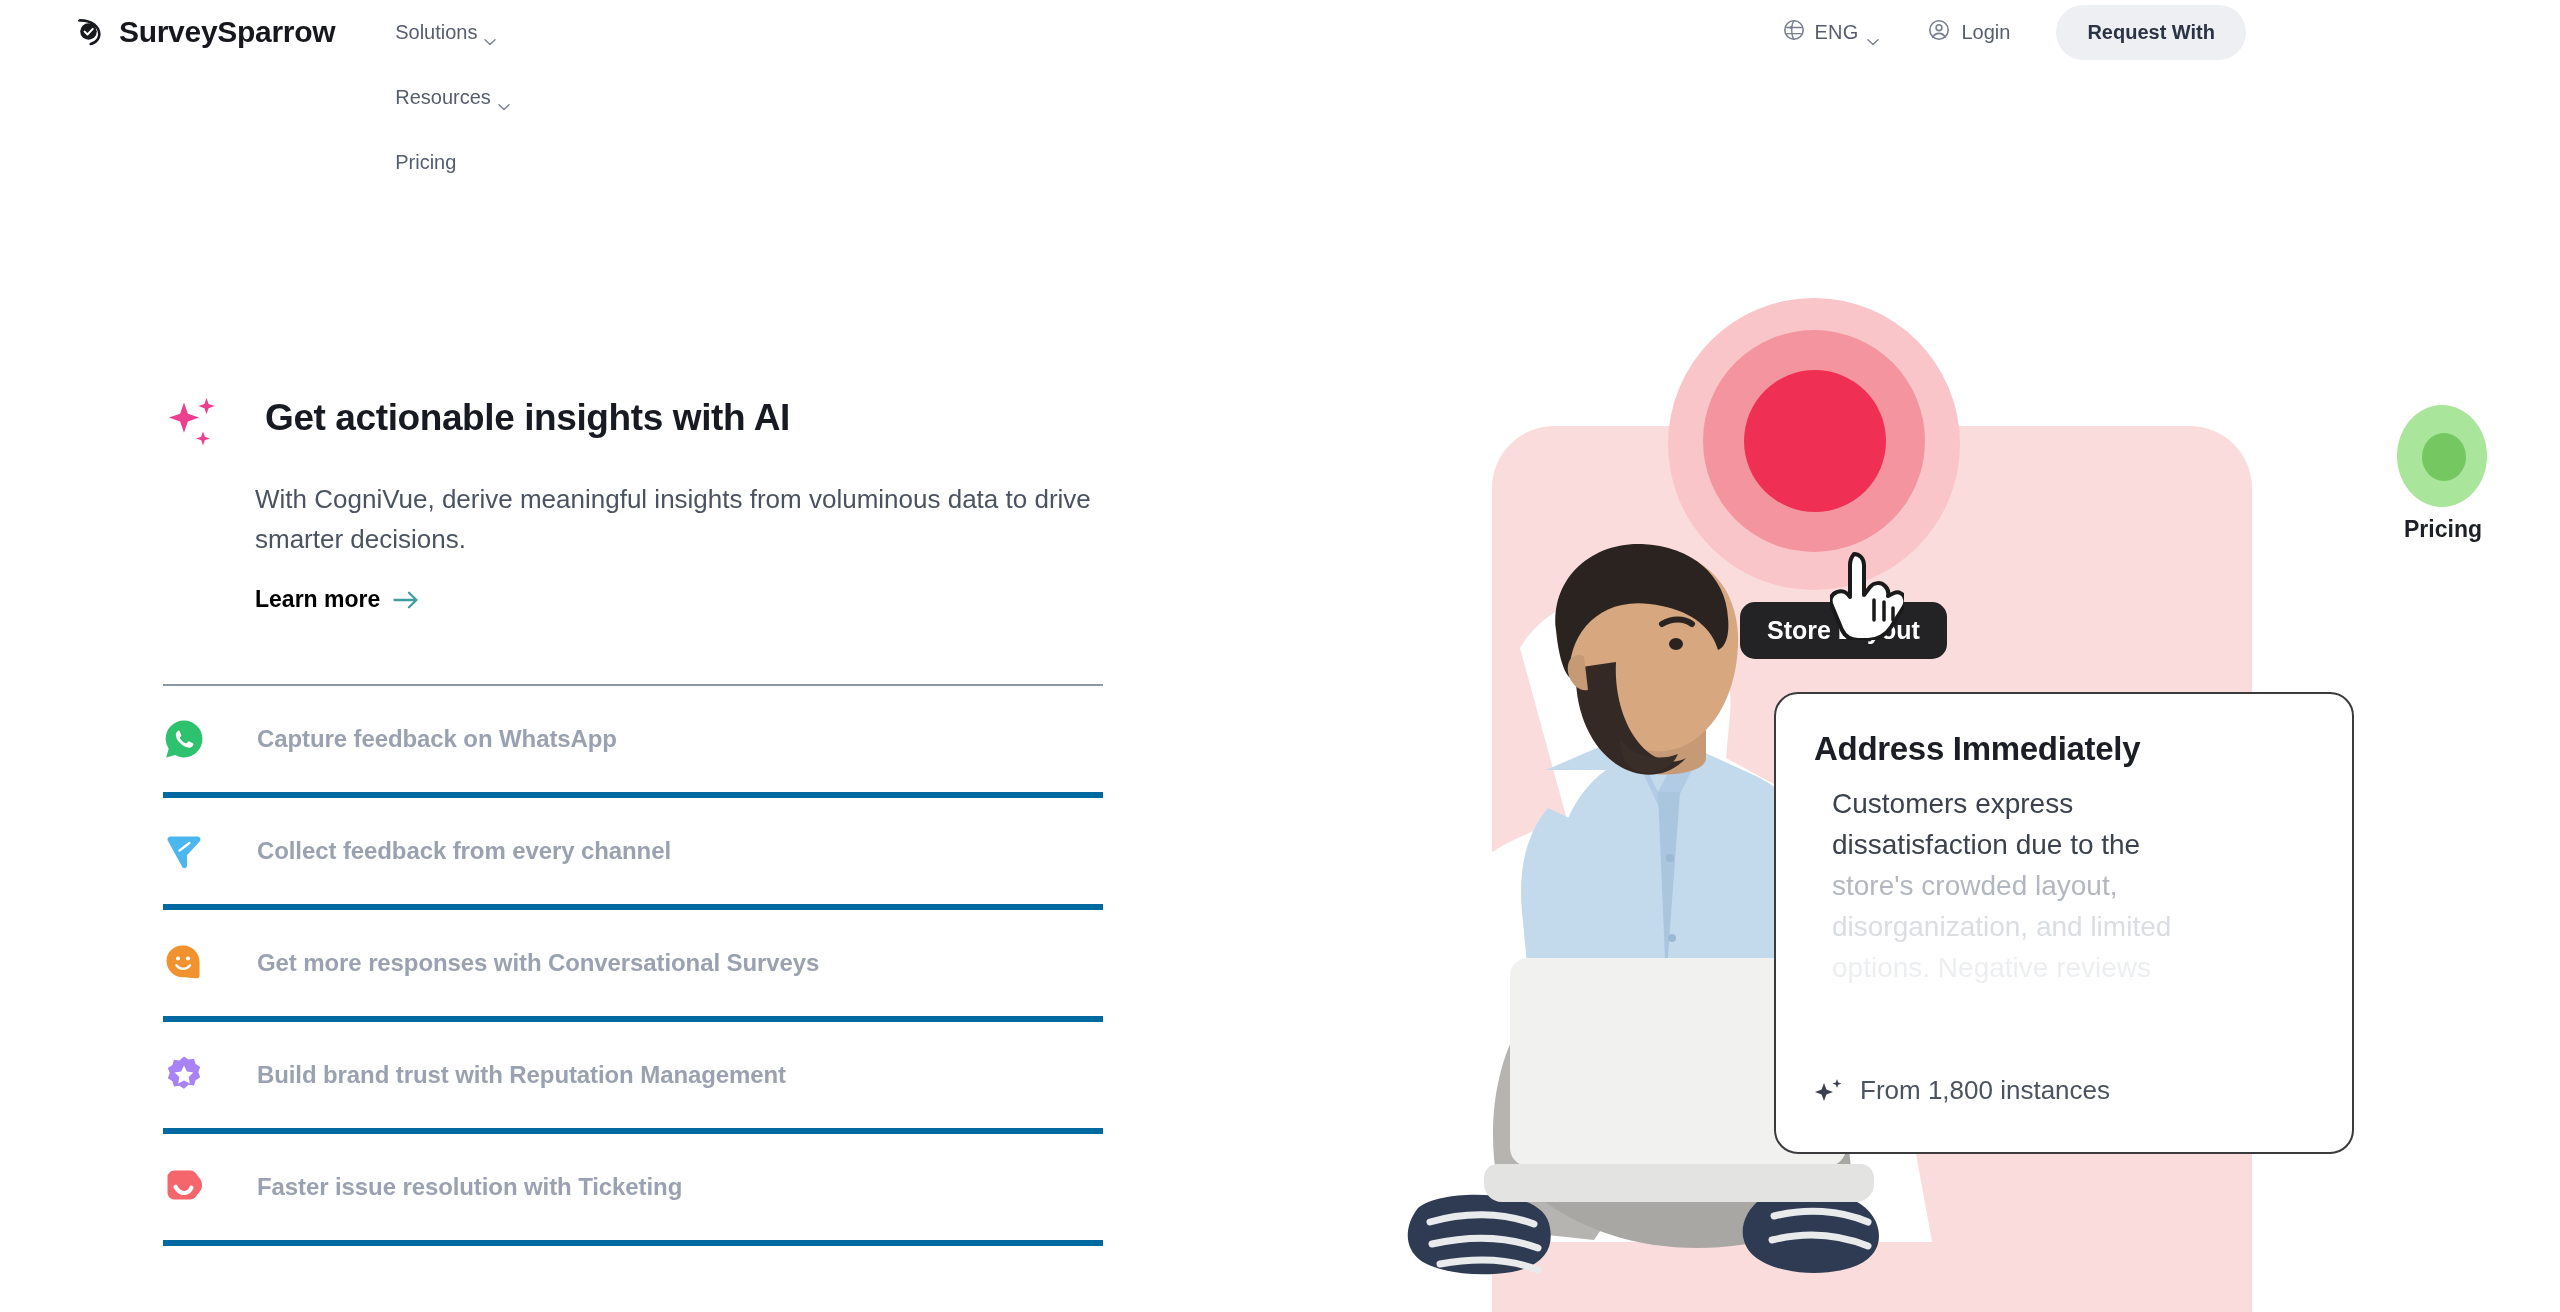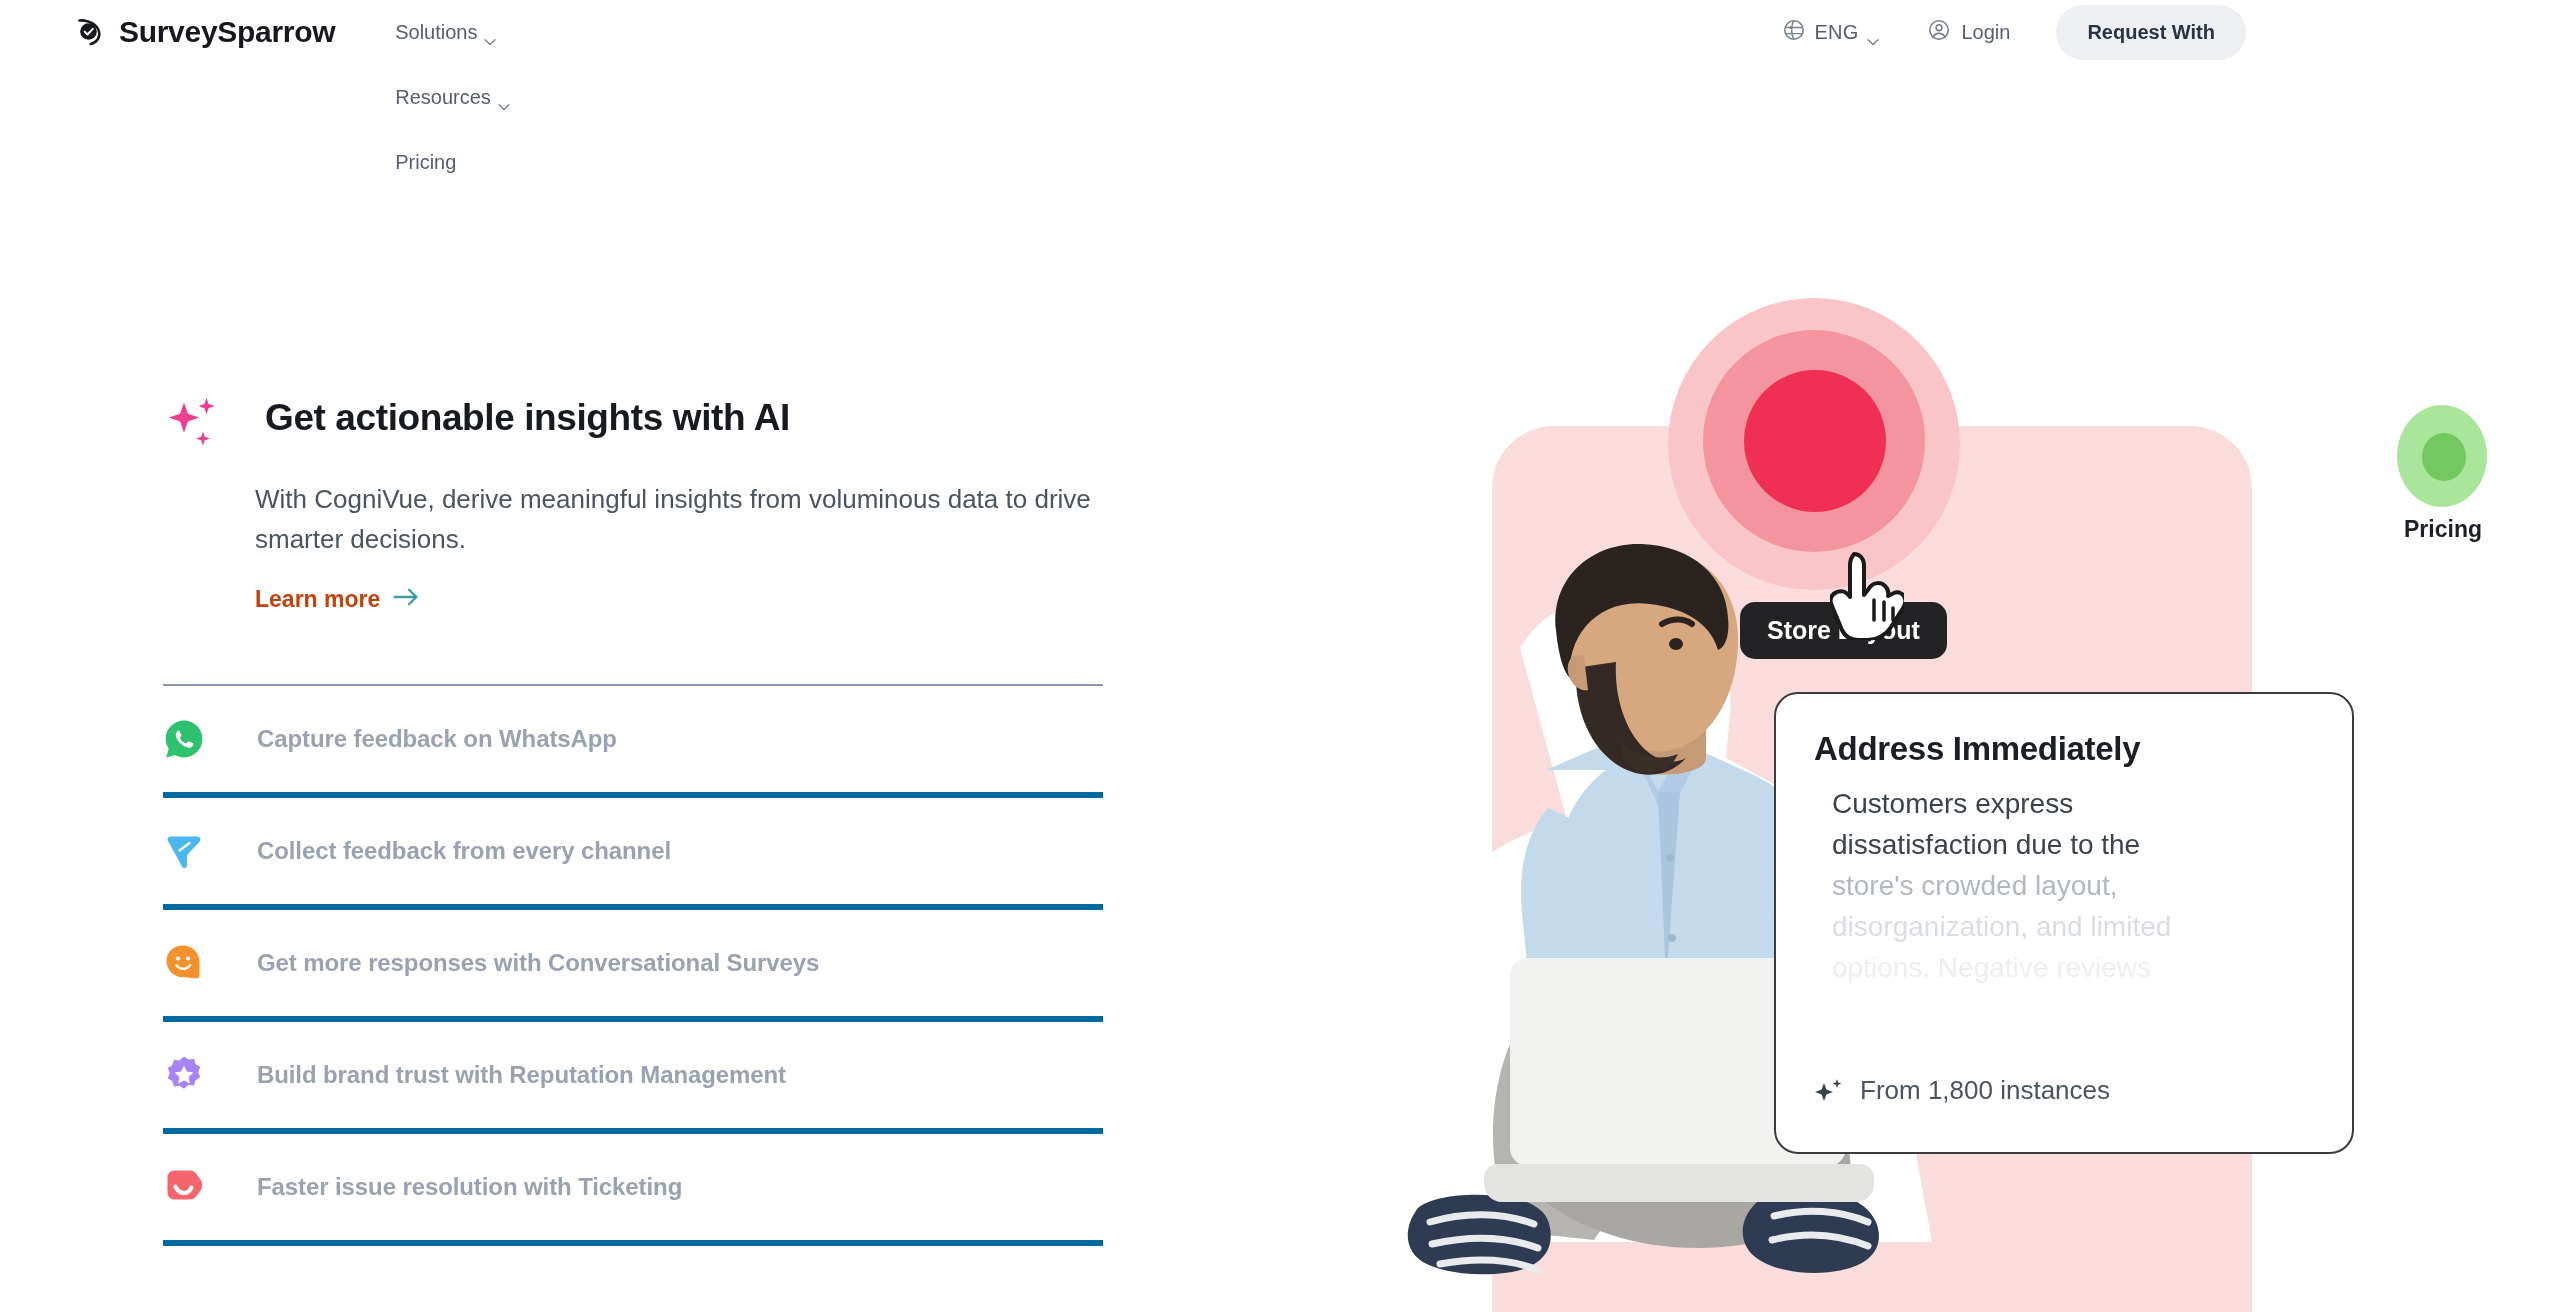--- a/index.html
+++ b/index.html
@@ -79,22 +79,22 @@
     margin-left: 10px;
   }
   .feature-body {
     margin-left: 92px;
     margin-top: 25px;
     font-size: 26px; line-height: 1.55; color: #4b5361;
     max-width: 850px;
   }
   .learn-more {
     margin-left: 92px; margin-top: 26px;
-    display: inline-flex; gap: 13px;
-    font-size: 23px; font-weight: 700; color: #c2410c;
+    display: inline-flex; align-items: center; gap: 13px;
+    font-size: 23px; font-weight: 700; color: #000000;
     cursor: pointer;
   }
   .arrow-r { width: 26px; height: 20px; display: block; }
 
   .top-rule {
     position: absolute; left: 163px; top: 684px;
     width: 940px; height: 2px; background: #8e97a8;
   }
 
   

